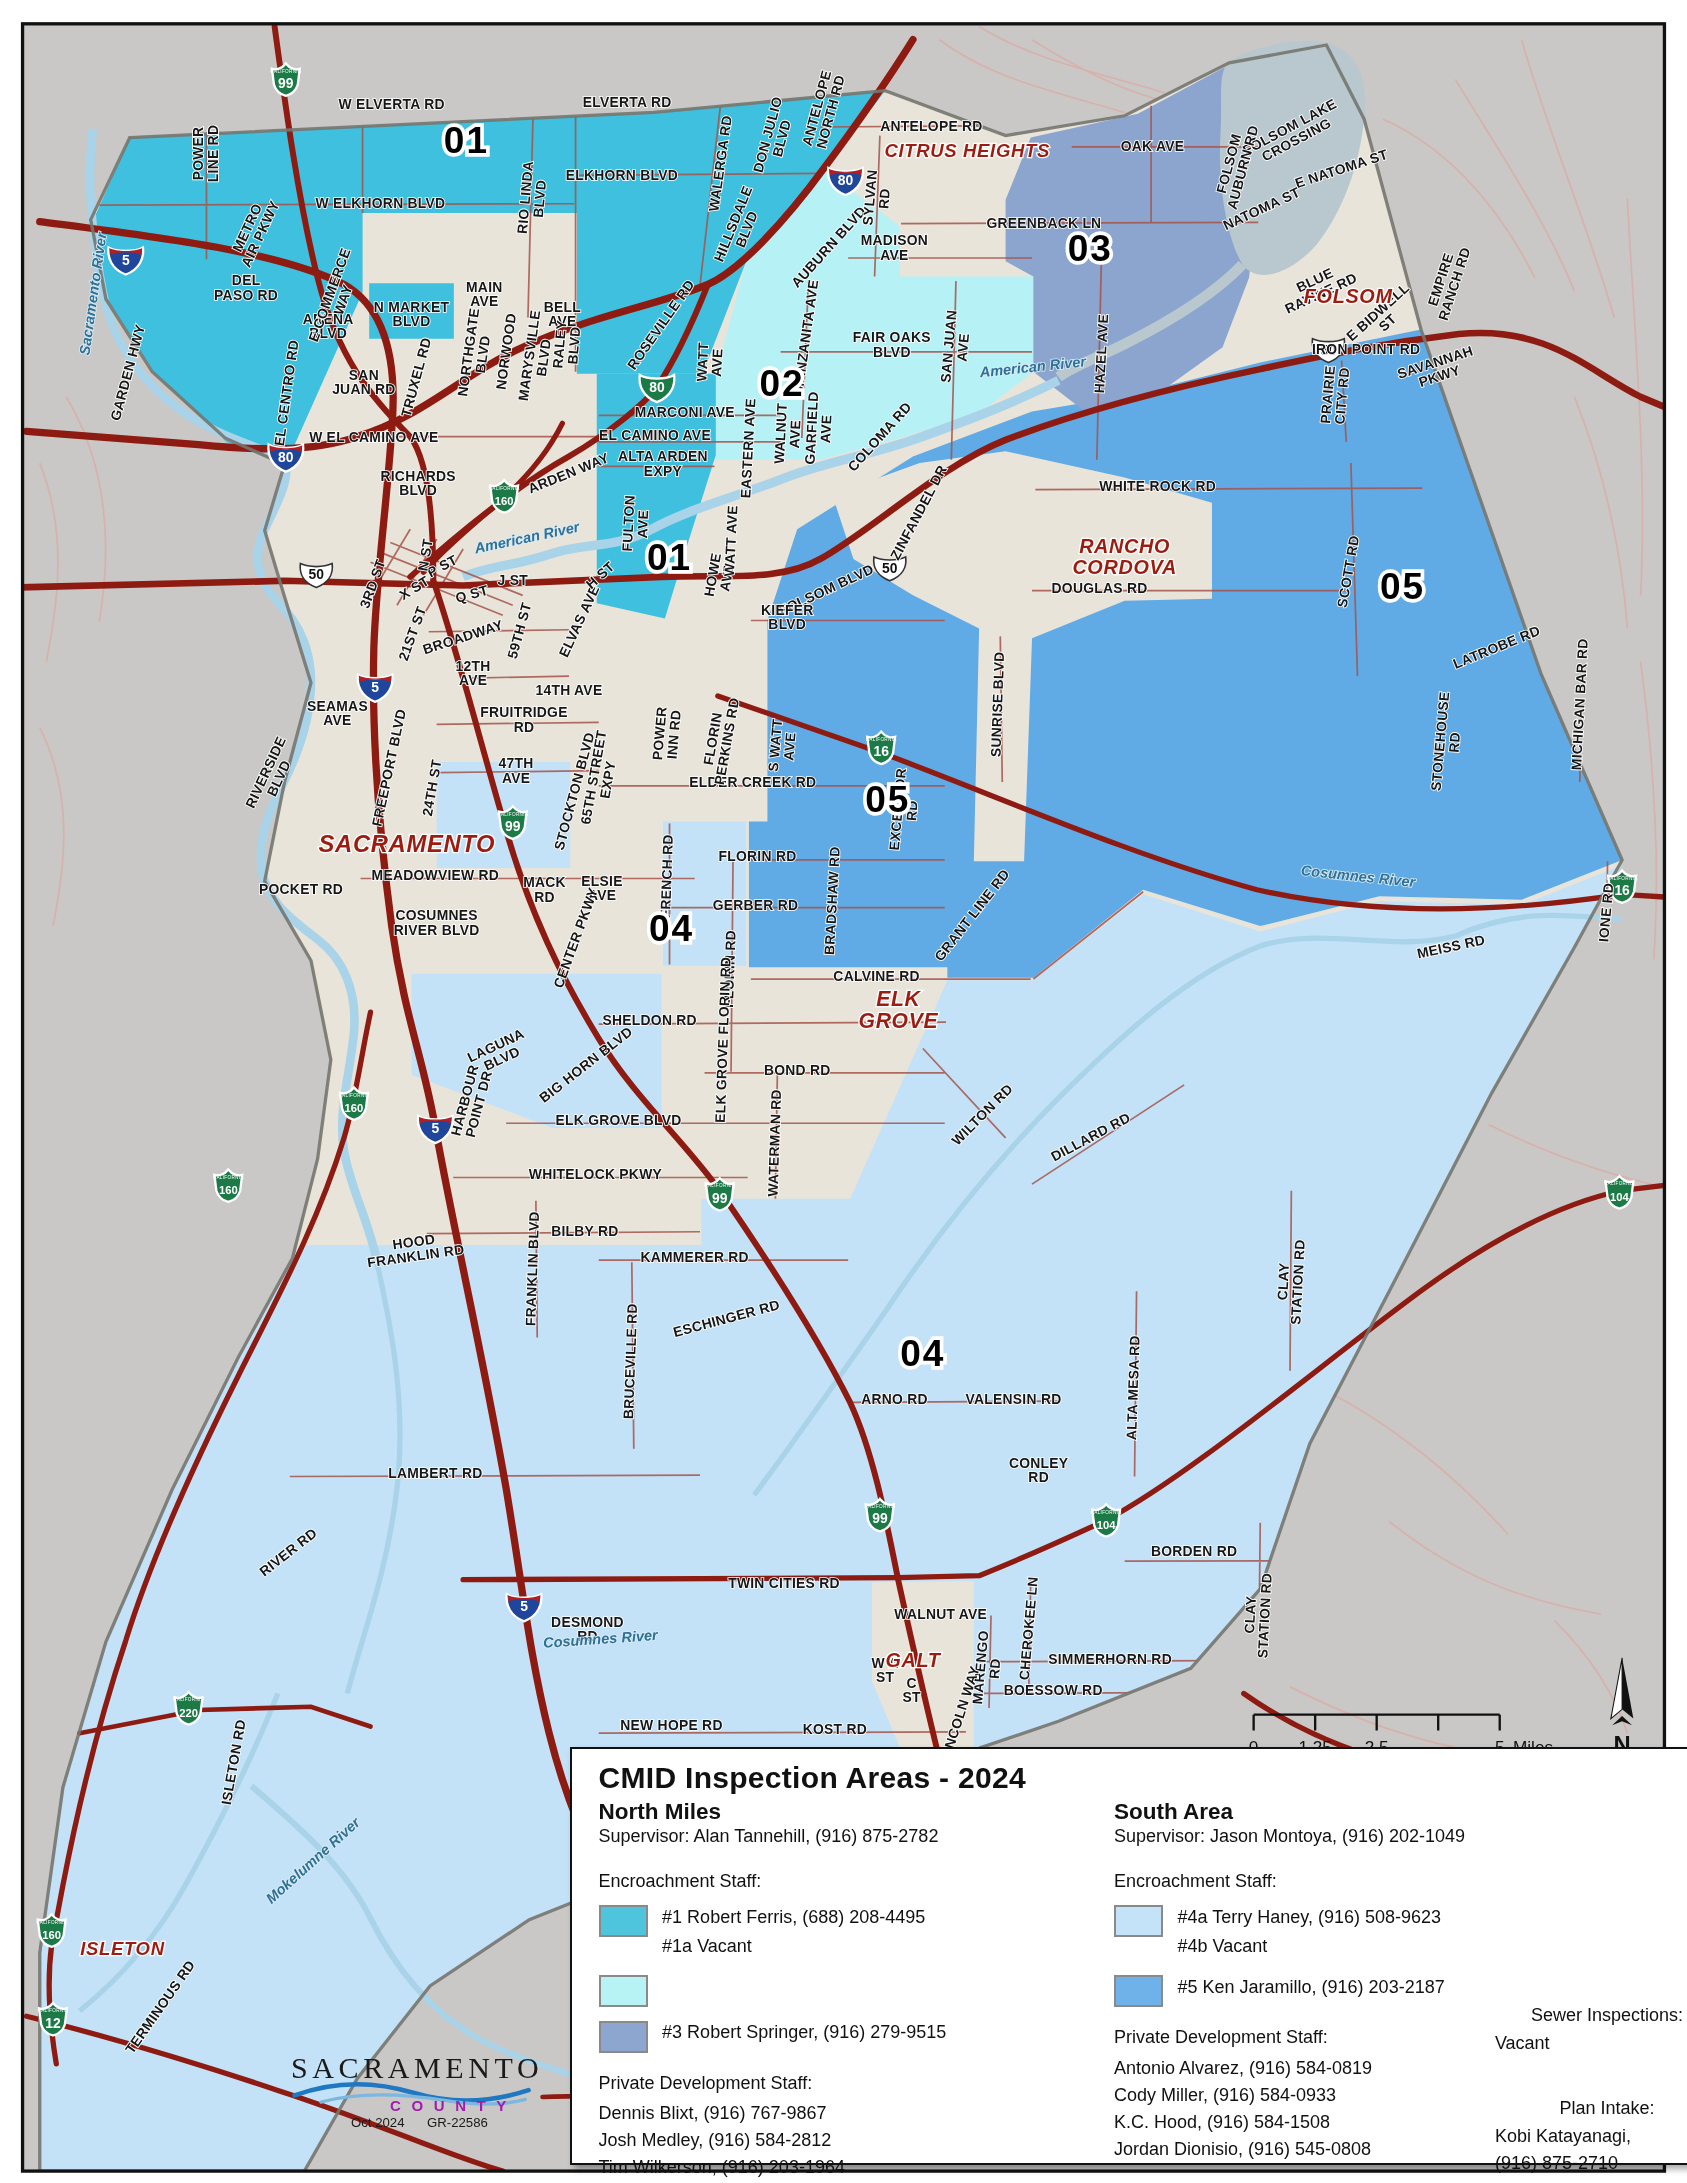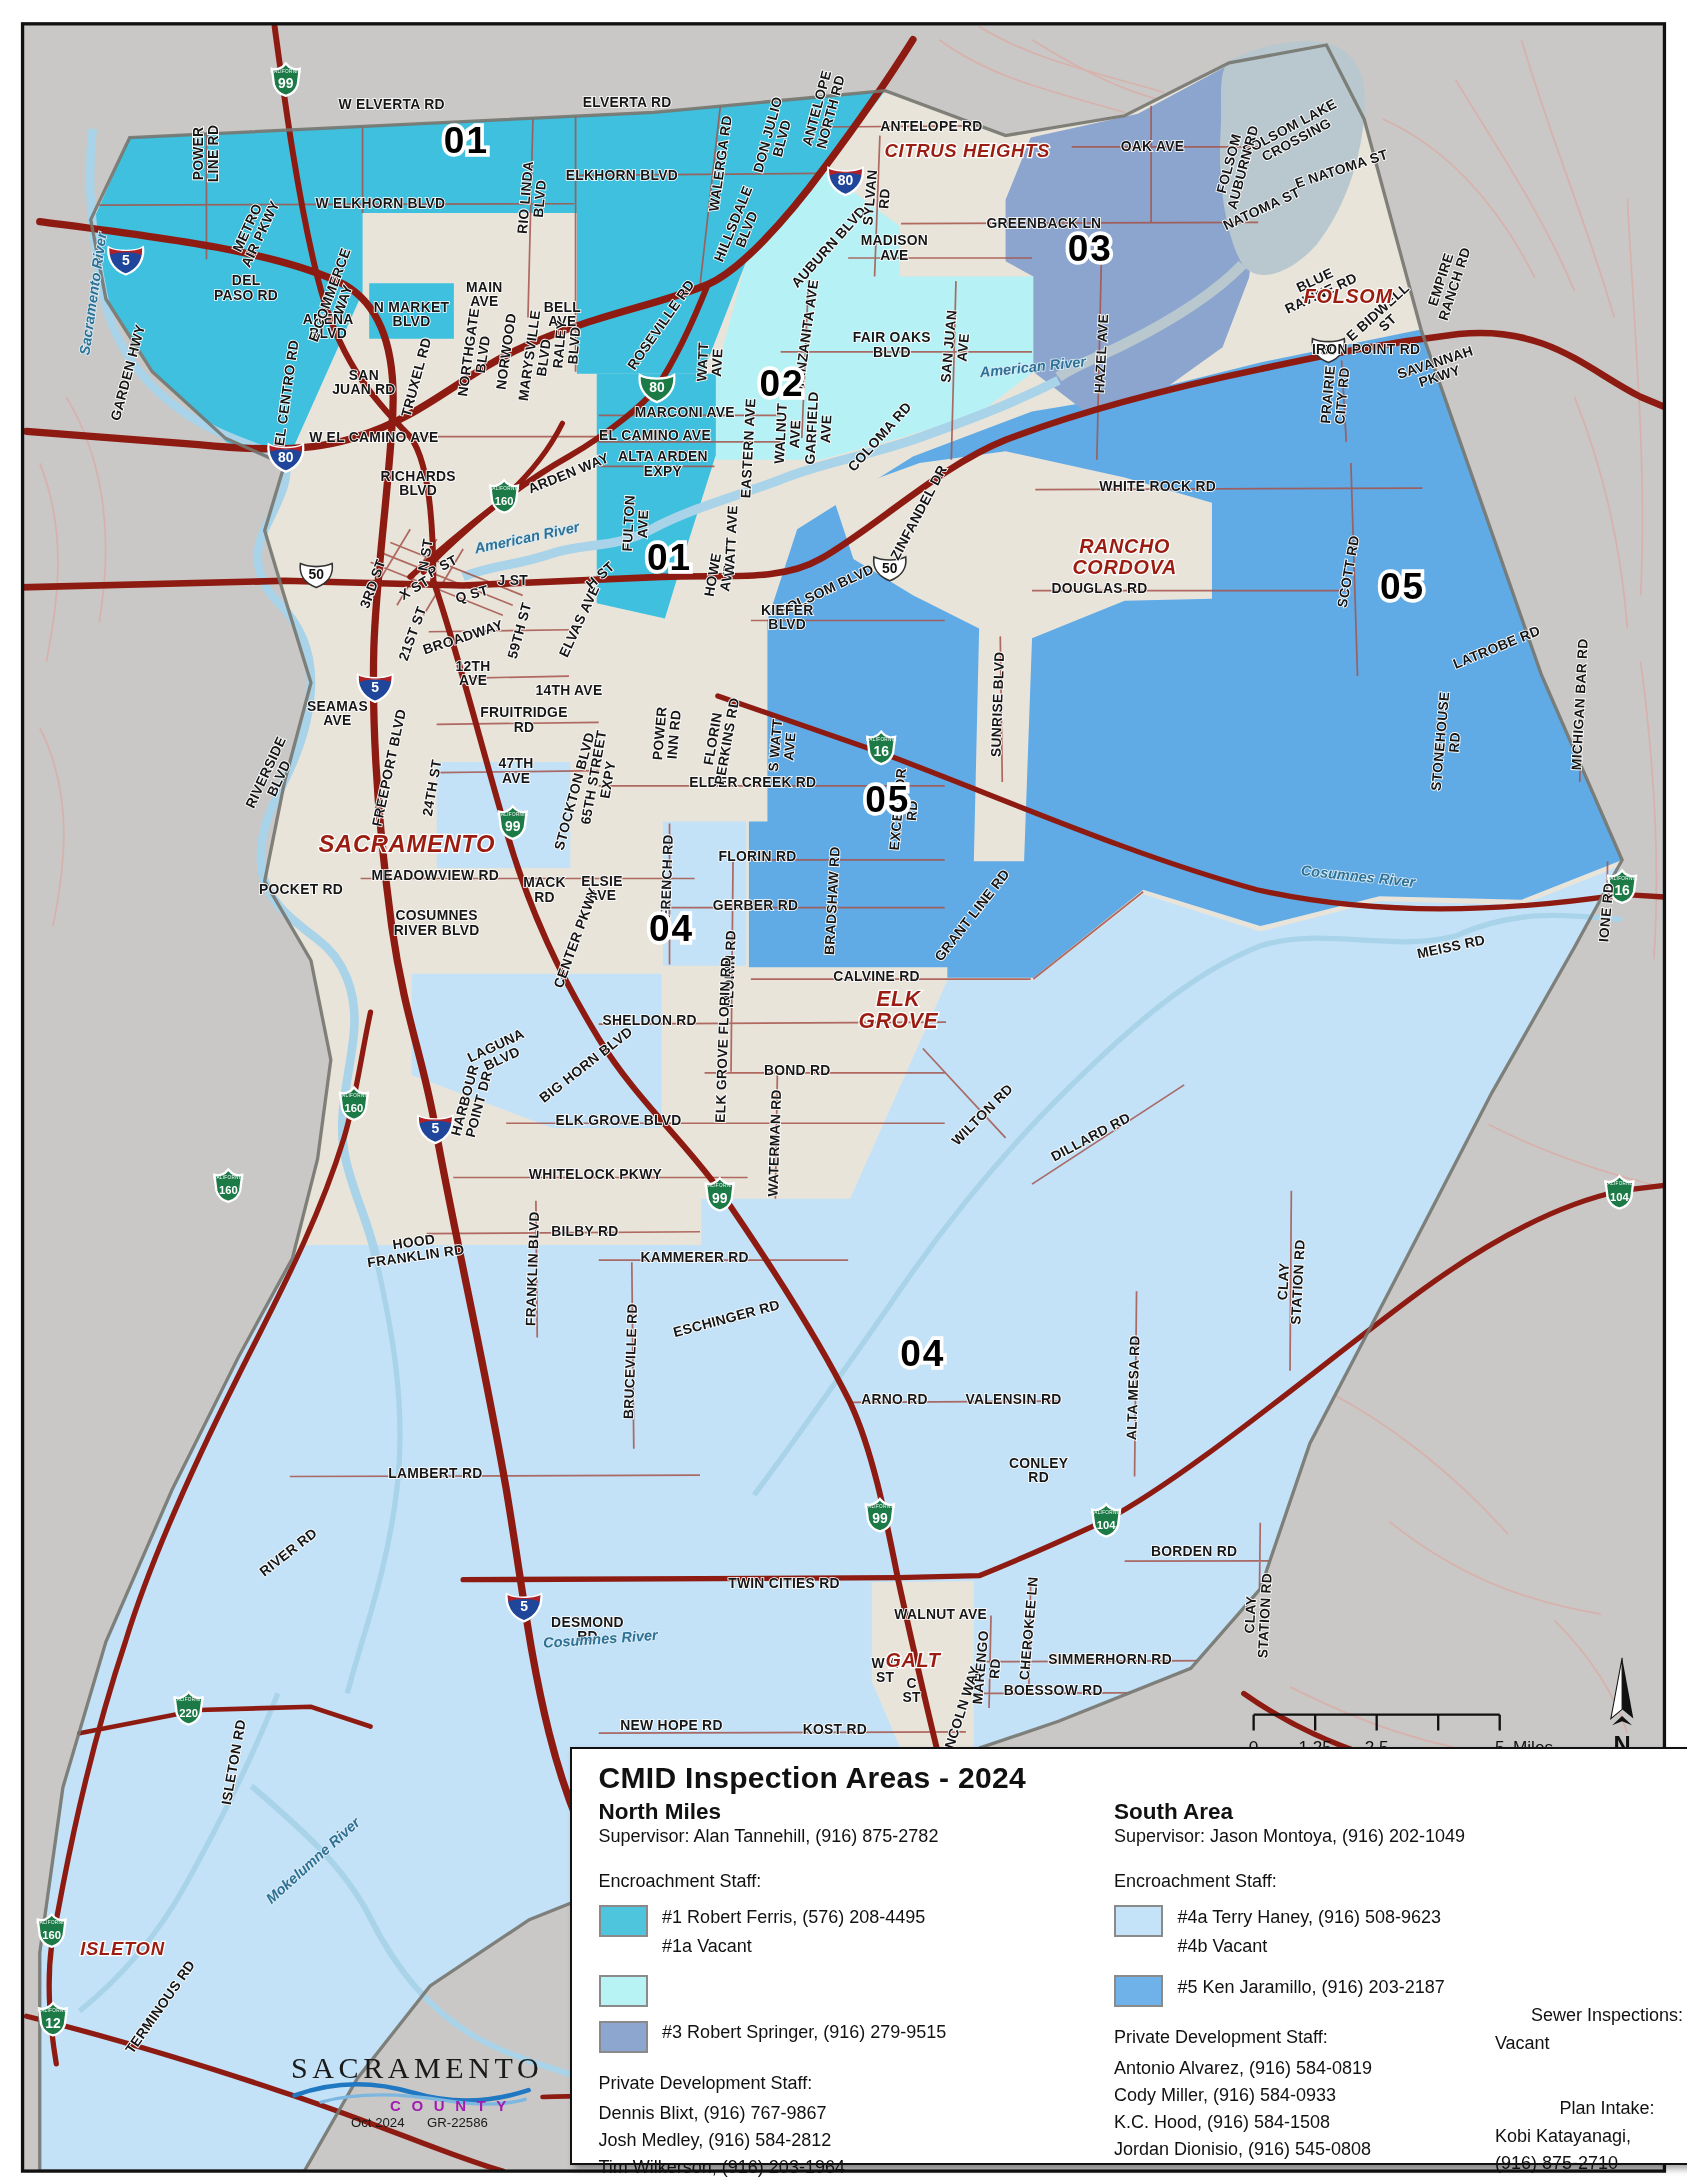--- a/index.html
+++ b/index.html
@@ -468,21 +468,21 @@
   <h1>CMID Inspection Areas - 2024</h1>
   <div class="leg-grid">
     <div class="leg-col">
       <h2>North Miles</h2>
       <div class="sup">Supervisor: Alan Tannehill, (916) 875-2782</div>
       <div class="sec">Encroachment Staff:</div>
       <div id="north-entries">
             <div class="entry">
               <div class="swatch" style="background-color: rgb(78, 197, 220);"></div>
               <div class="entry-lines">
-                <div>#1 Robert Ferris, (576) 208-4495</div>
+                <div>#1 Robert Ferris, (688) 208-4495</div>
                 <div>#1a Vacant</div>
               </div>
             </div>
             <div class="entry">
               <div class="swatch" style="background-color: rgb(183, 242, 245);"></div>
             </div>
             <div class="entry">
               <div class="swatch" style="background-color: rgb(140, 166, 207);"></div>
               <div class="entry-lines">
                 <div>#3 Robert Springer, (916) 279-9515</div>

